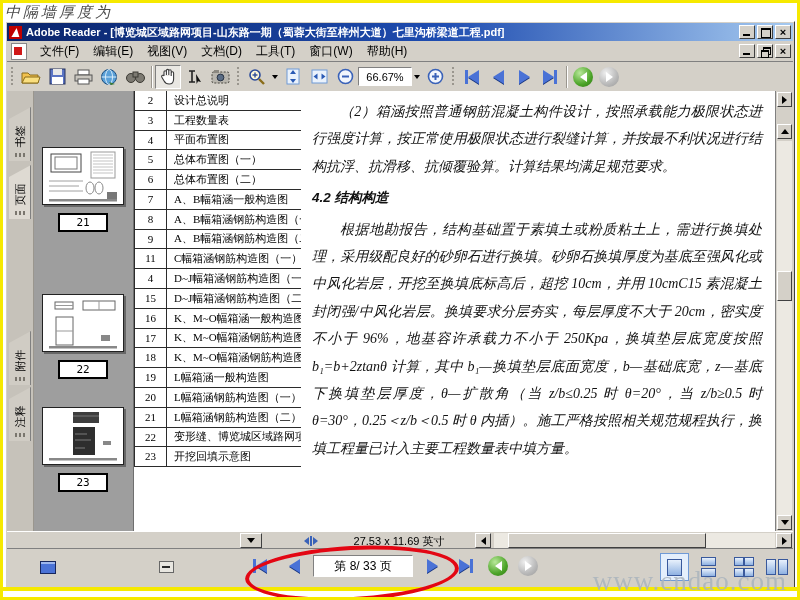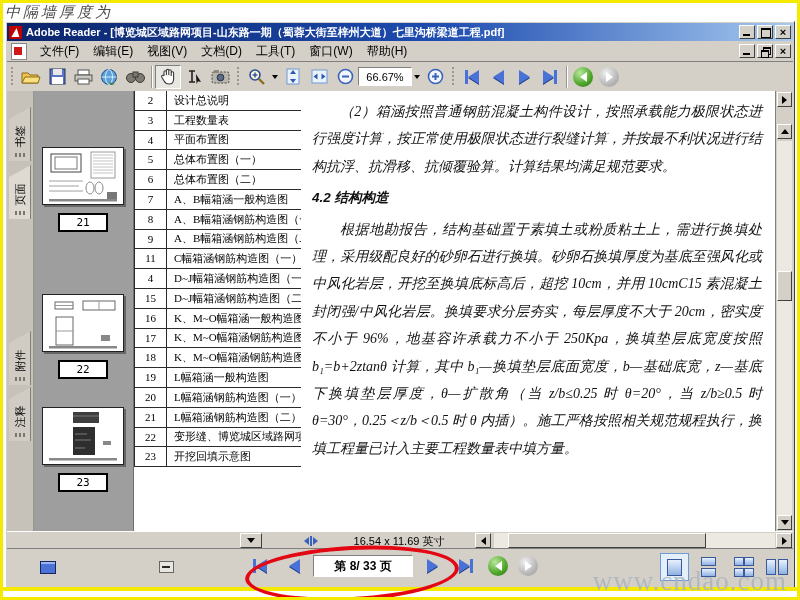--- a/index.html
+++ b/index.html
@@ -106,21 +106,21 @@
   .splitgrip{position:absolute;left:296px;top:2px;width:16px;height:13px;display:flex;align-items:center;justify-content:center;gap:1px;}
   .splitgrip i{display:block;width:0;height:0;border-top:4px solid transparent;border-bottom:4px solid transparent;}
   .splitgrip .l{border-right:5px solid #3a62b8;}
   .splitgrip .r{border-left:5px solid #3a62b8;}
   .splitgrip .bar{width:2px;height:10px;background:#3a62b8;border:0;}
   .htrack{position:absolute;left:487px;right:18px;top:1px;height:15px;background:#ece9e2;}
   .hthumb{position:absolute;left:14px;top:0;width:198px;height:15px;background:#d4d0c8;
           border:1px solid;border-color:#fff #404040 #404040 #fff;box-sizing:border-box;}
 
   
-  .statusbar{position:absolute;left:1px;right:1px;top:526px;height:39px;background:#d4d0c8;border-top:1px solid #808080;font-weight:bold;}
+  .statusbar{position:absolute;left:1px;right:1px;top:526px;height:39px;background:#d4d0c8;border-top:1px solid #808080;}
   .stbtn{position:absolute;top:6px;width:24px;height:22px;display:flex;align-items:center;justify-content:center;
          border:1px solid transparent;}
   .scr-ic{width:14px;height:11px;background:#4a72d6;border:1px solid #16265e;box-shadow:inset 0 2px 0 #9db6ee;}
   .min-ic{width:13px;height:10px;background:#e8e6e0;border:1px solid #666;position:relative;}
   .min-ic:before{content:"";position:absolute;left:2px;top:4px;width:8px;border-top:2px solid #2a2a2a;}
   .pagenav{position:absolute;left:238px;top:4px;display:flex;align-items:center;gap:4px;}
   .pnbtn{width:30px;height:26px;display:flex;align-items:center;justify-content:center;}
   .pagebox{width:98px;height:20px;background:#fff;border:1px solid;border-color:#808080 #fff #fff #808080;
            font-size:12px;display:flex;align-items:center;justify-content:center;white-space:nowrap;}
   .tri{display:inline-block;width:0;height:0;}
@@ -512,21 +512,21 @@
 
     <div class="bstrip">
       <div class="sbtn" style="left:233px;width:22px">
           <span class="ar-dn"></span>
         </div>
       <div class="splitgrip">
           <i class="l"></i>
           <i class="bar"></i>
           <i class="r"></i>
         </div>
-      <div class="sizetext">16.54 x 11.69 英寸</div>
+      <div class="sizetext">27.53 x 11.69 英寸</div>
       <div class="sbtn" style="left:468px;width:16px">
           <span class="ar-l"></span>
         </div>
       <div class="htrack">
           <div class="hthumb"></div>
         </div>
       <div class="sbtn" style="right:1px;width:16px">
           <span class="ar-r"></span>
         </div>
     </div>

